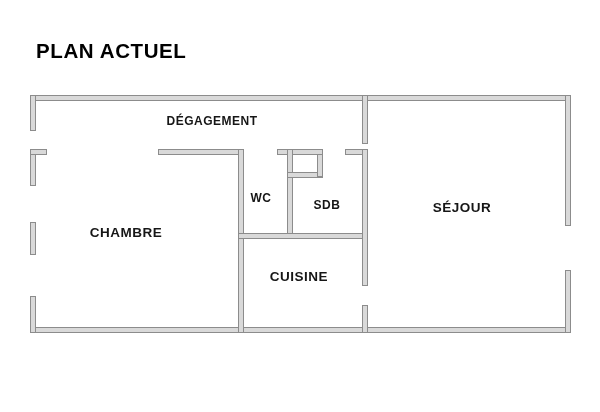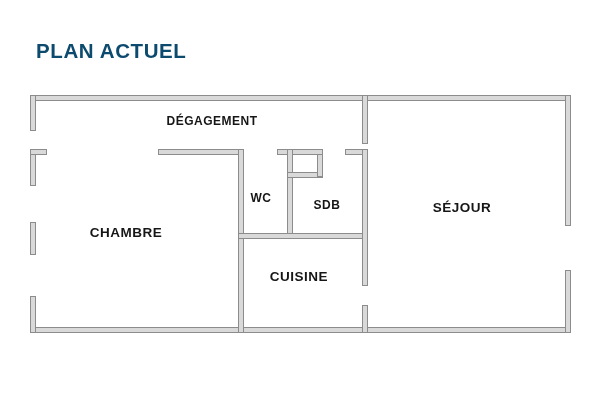--- a/index.html
+++ b/index.html
@@ -21,21 +21,21 @@
     height: 412px;
     background: #ffffff;
   }
   #plan-title {
     position: absolute;
     left: 36px;
     top: 41px;
     font-size: 20.5px;
     font-weight: bold;
     letter-spacing: 0.6px;
-    color: #0c4a6e;
+    color: #000000;
     line-height: 1;
     white-space: nowrap;
   }
   #floorplan-svg {
     position: absolute;
     left: 0;
     top: 0;
     width: 600px;
     height: 412px;
     display: block;

